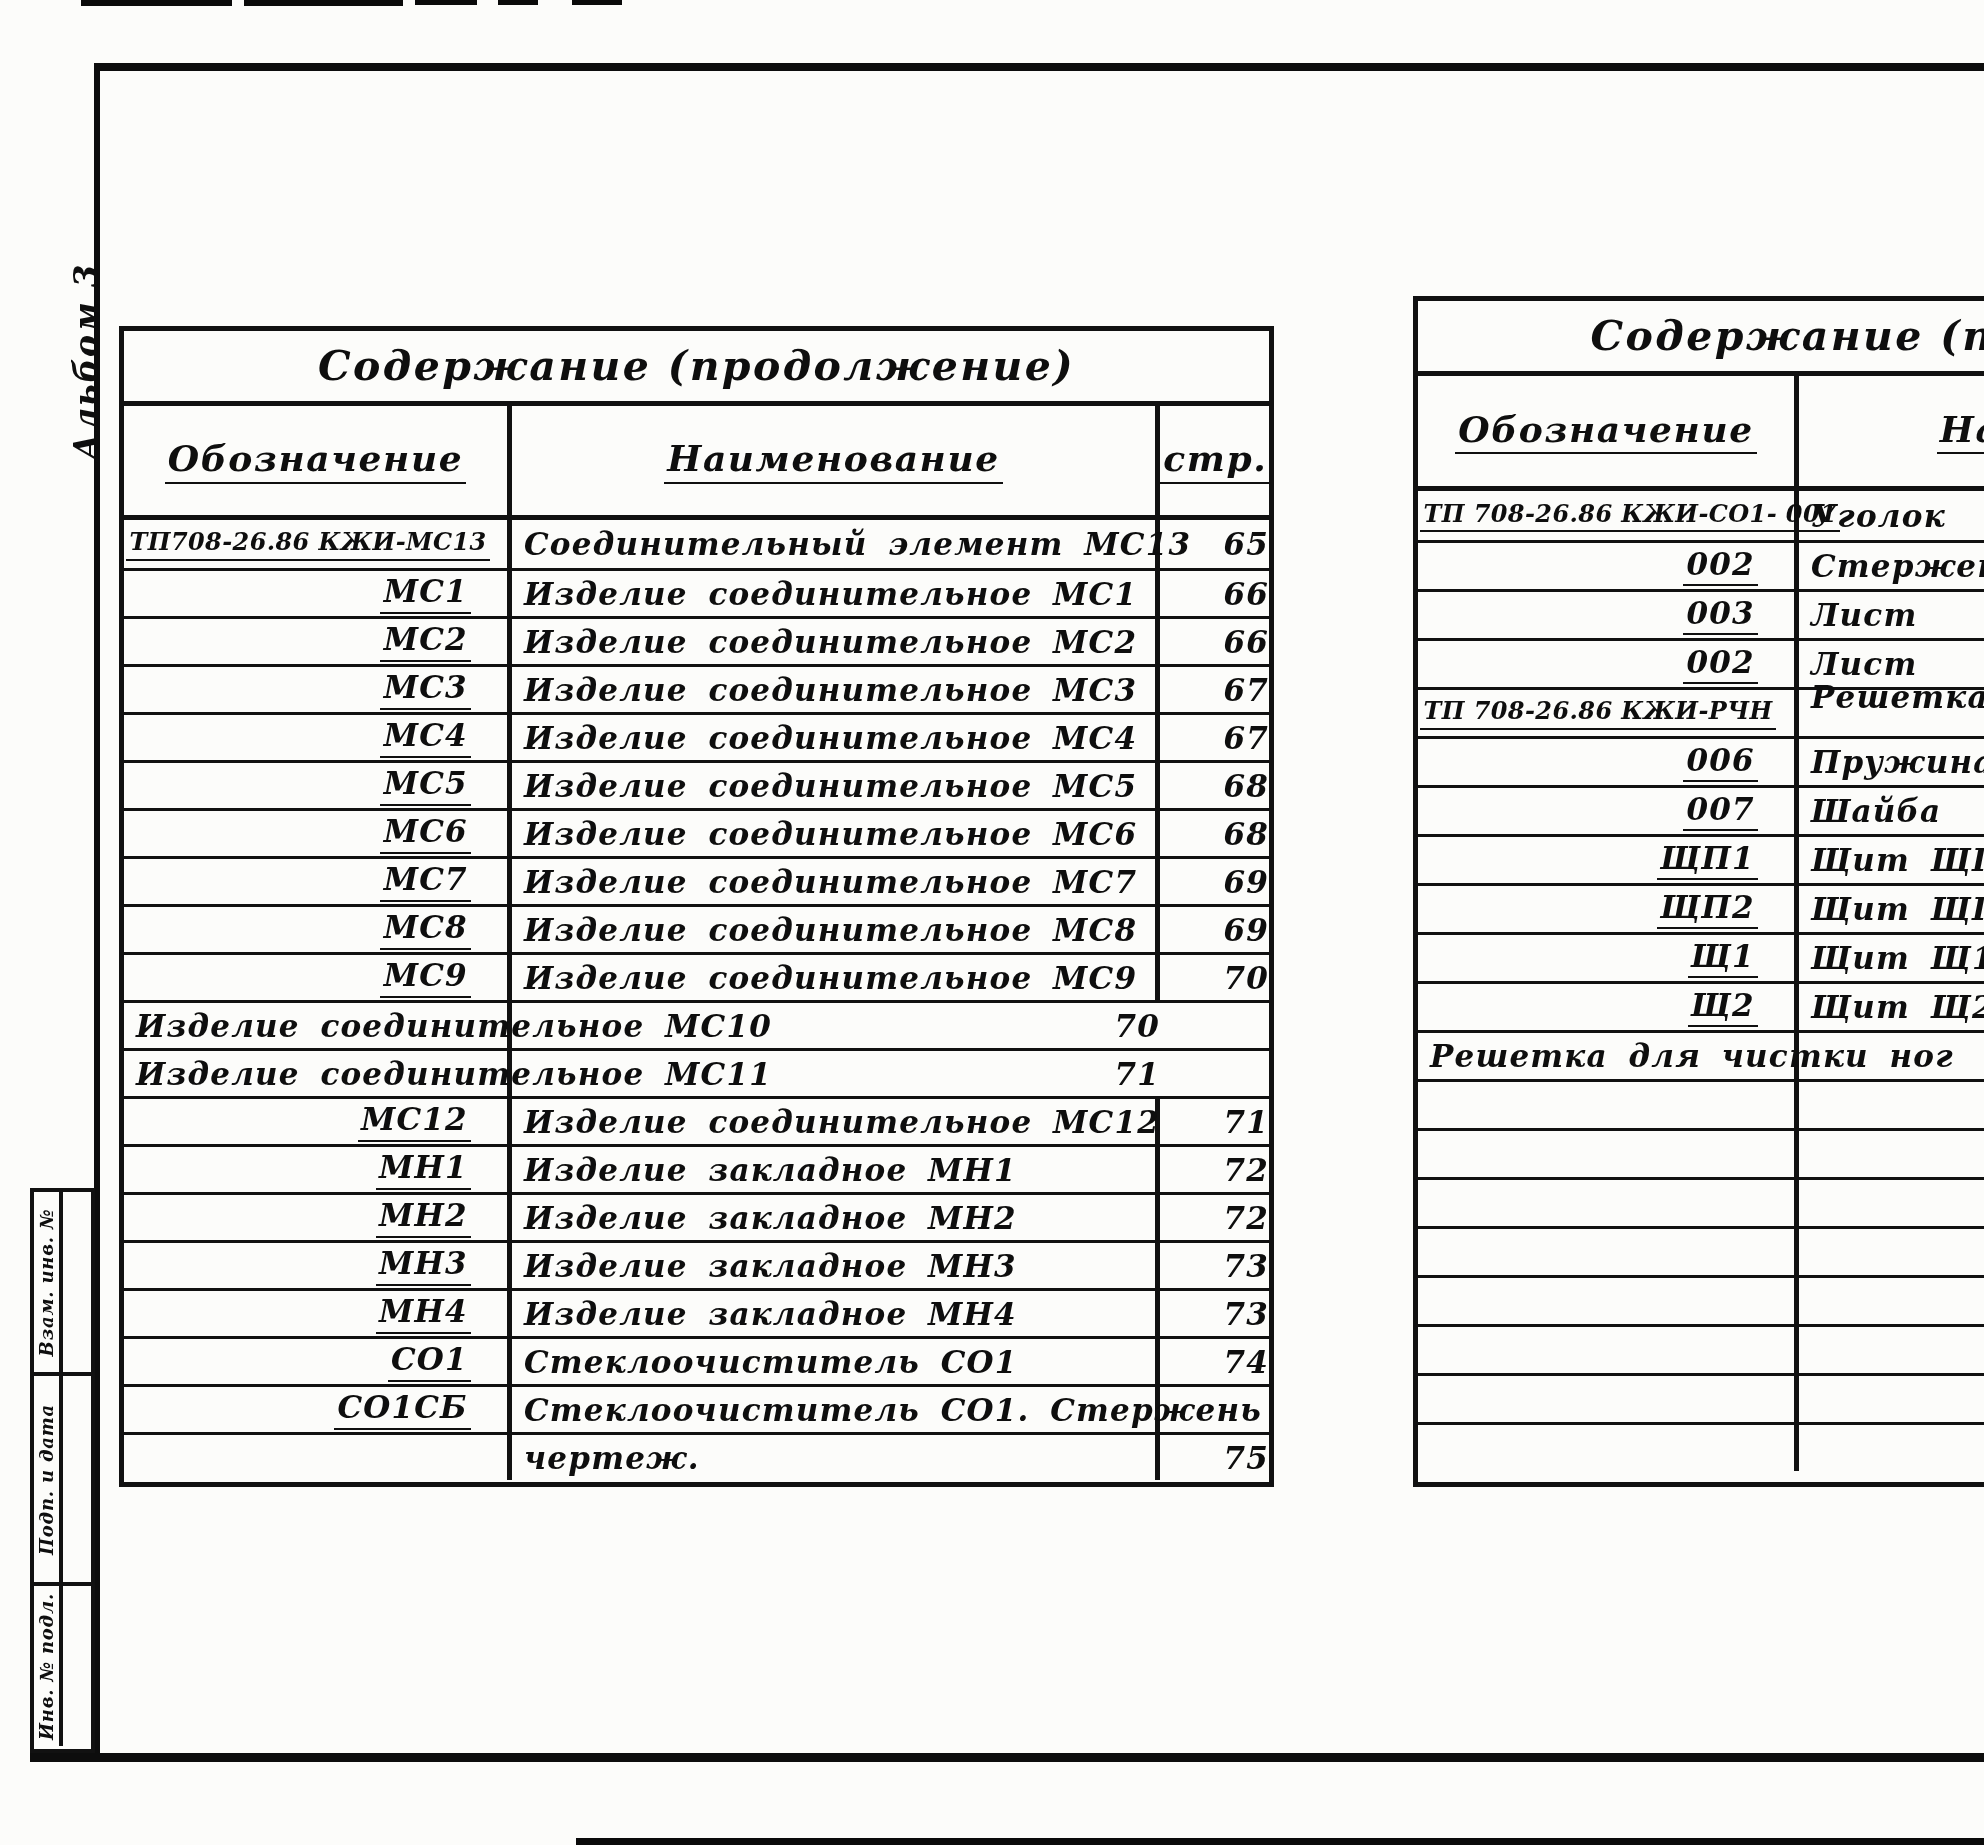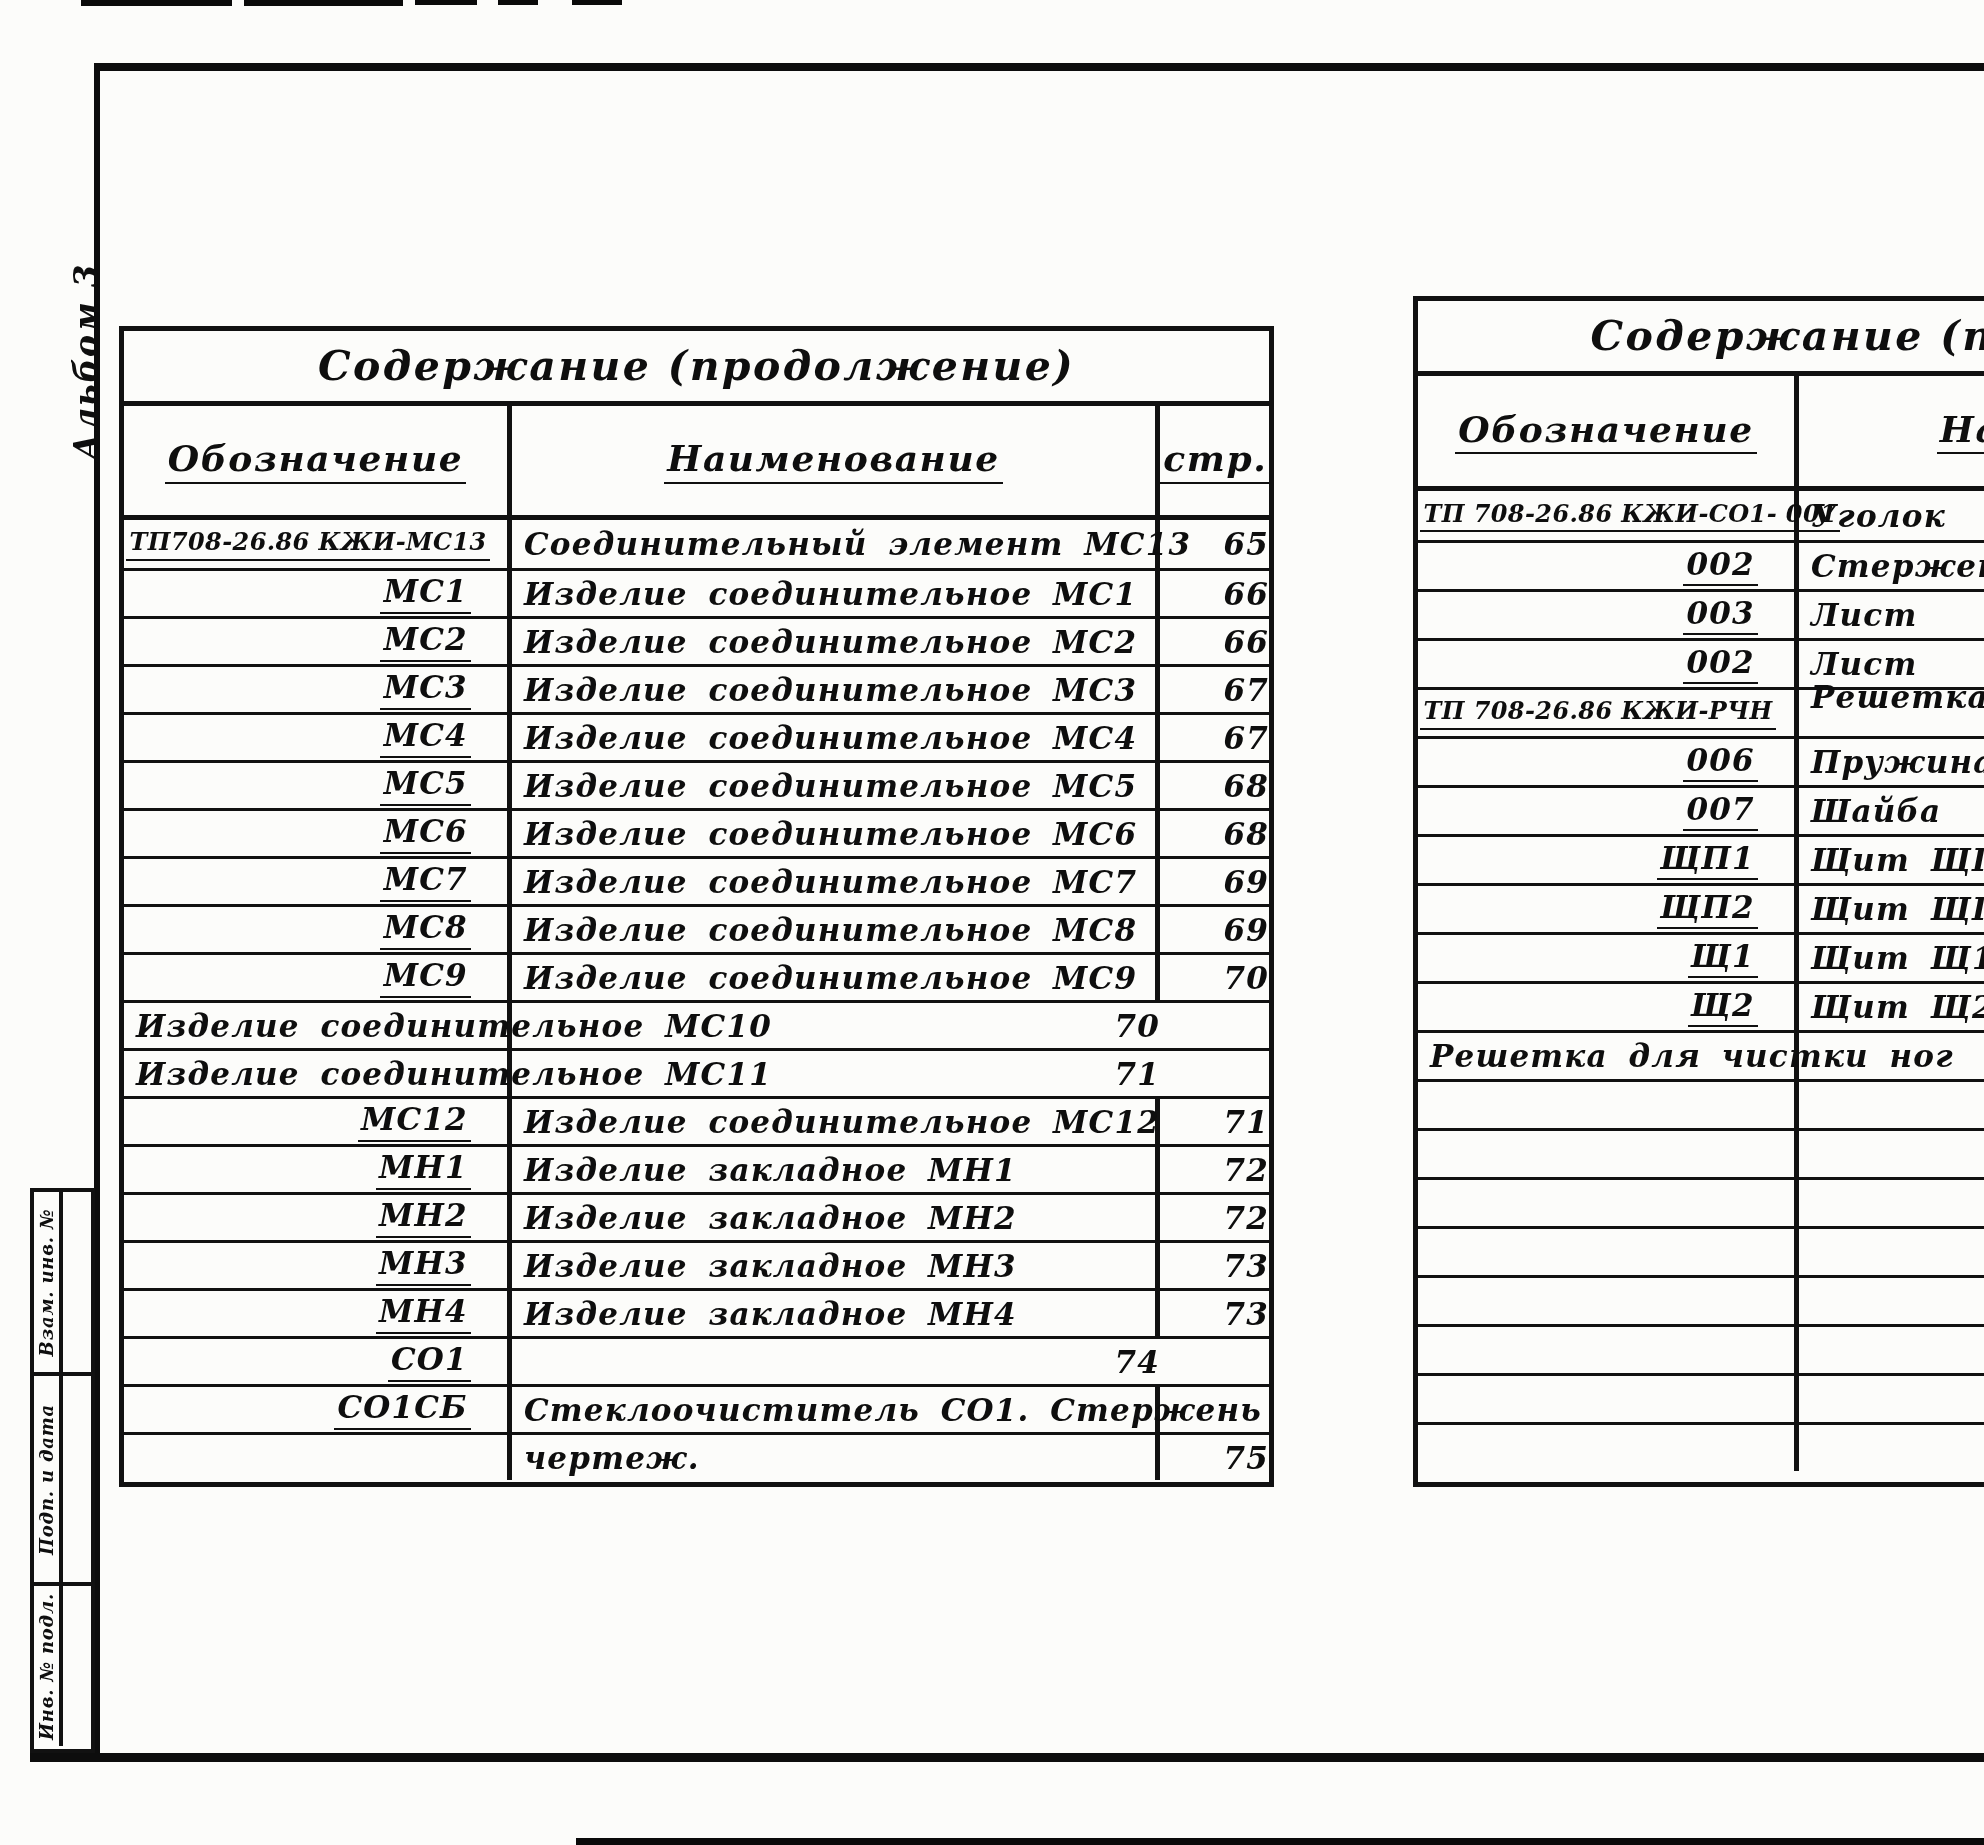--- a/index.html
+++ b/index.html
@@ -320,20 +320,23 @@
             <span class="nam">Изделие закладное МН4</span>
           </div>
           <div class="c3">
             <span class="pg">73</span>
           </div>
         </div>
         <div class="trow">
           <div class="c1">
             <span class="des und">СО1</span>
           </div>
+          <div class="c2">
+            <span class="nam">Стеклоочиститель СО1</span>
+          </div>
           <div class="c3">
             <span class="pg">74</span>
           </div>
         </div>
         <div class="trow">
           <div class="c1">
             <span class="des und">СО1СБ</span>
           </div>
           <div class="c2">
             <span class="nam">Стеклоочиститель СО1. Стержень</span>

